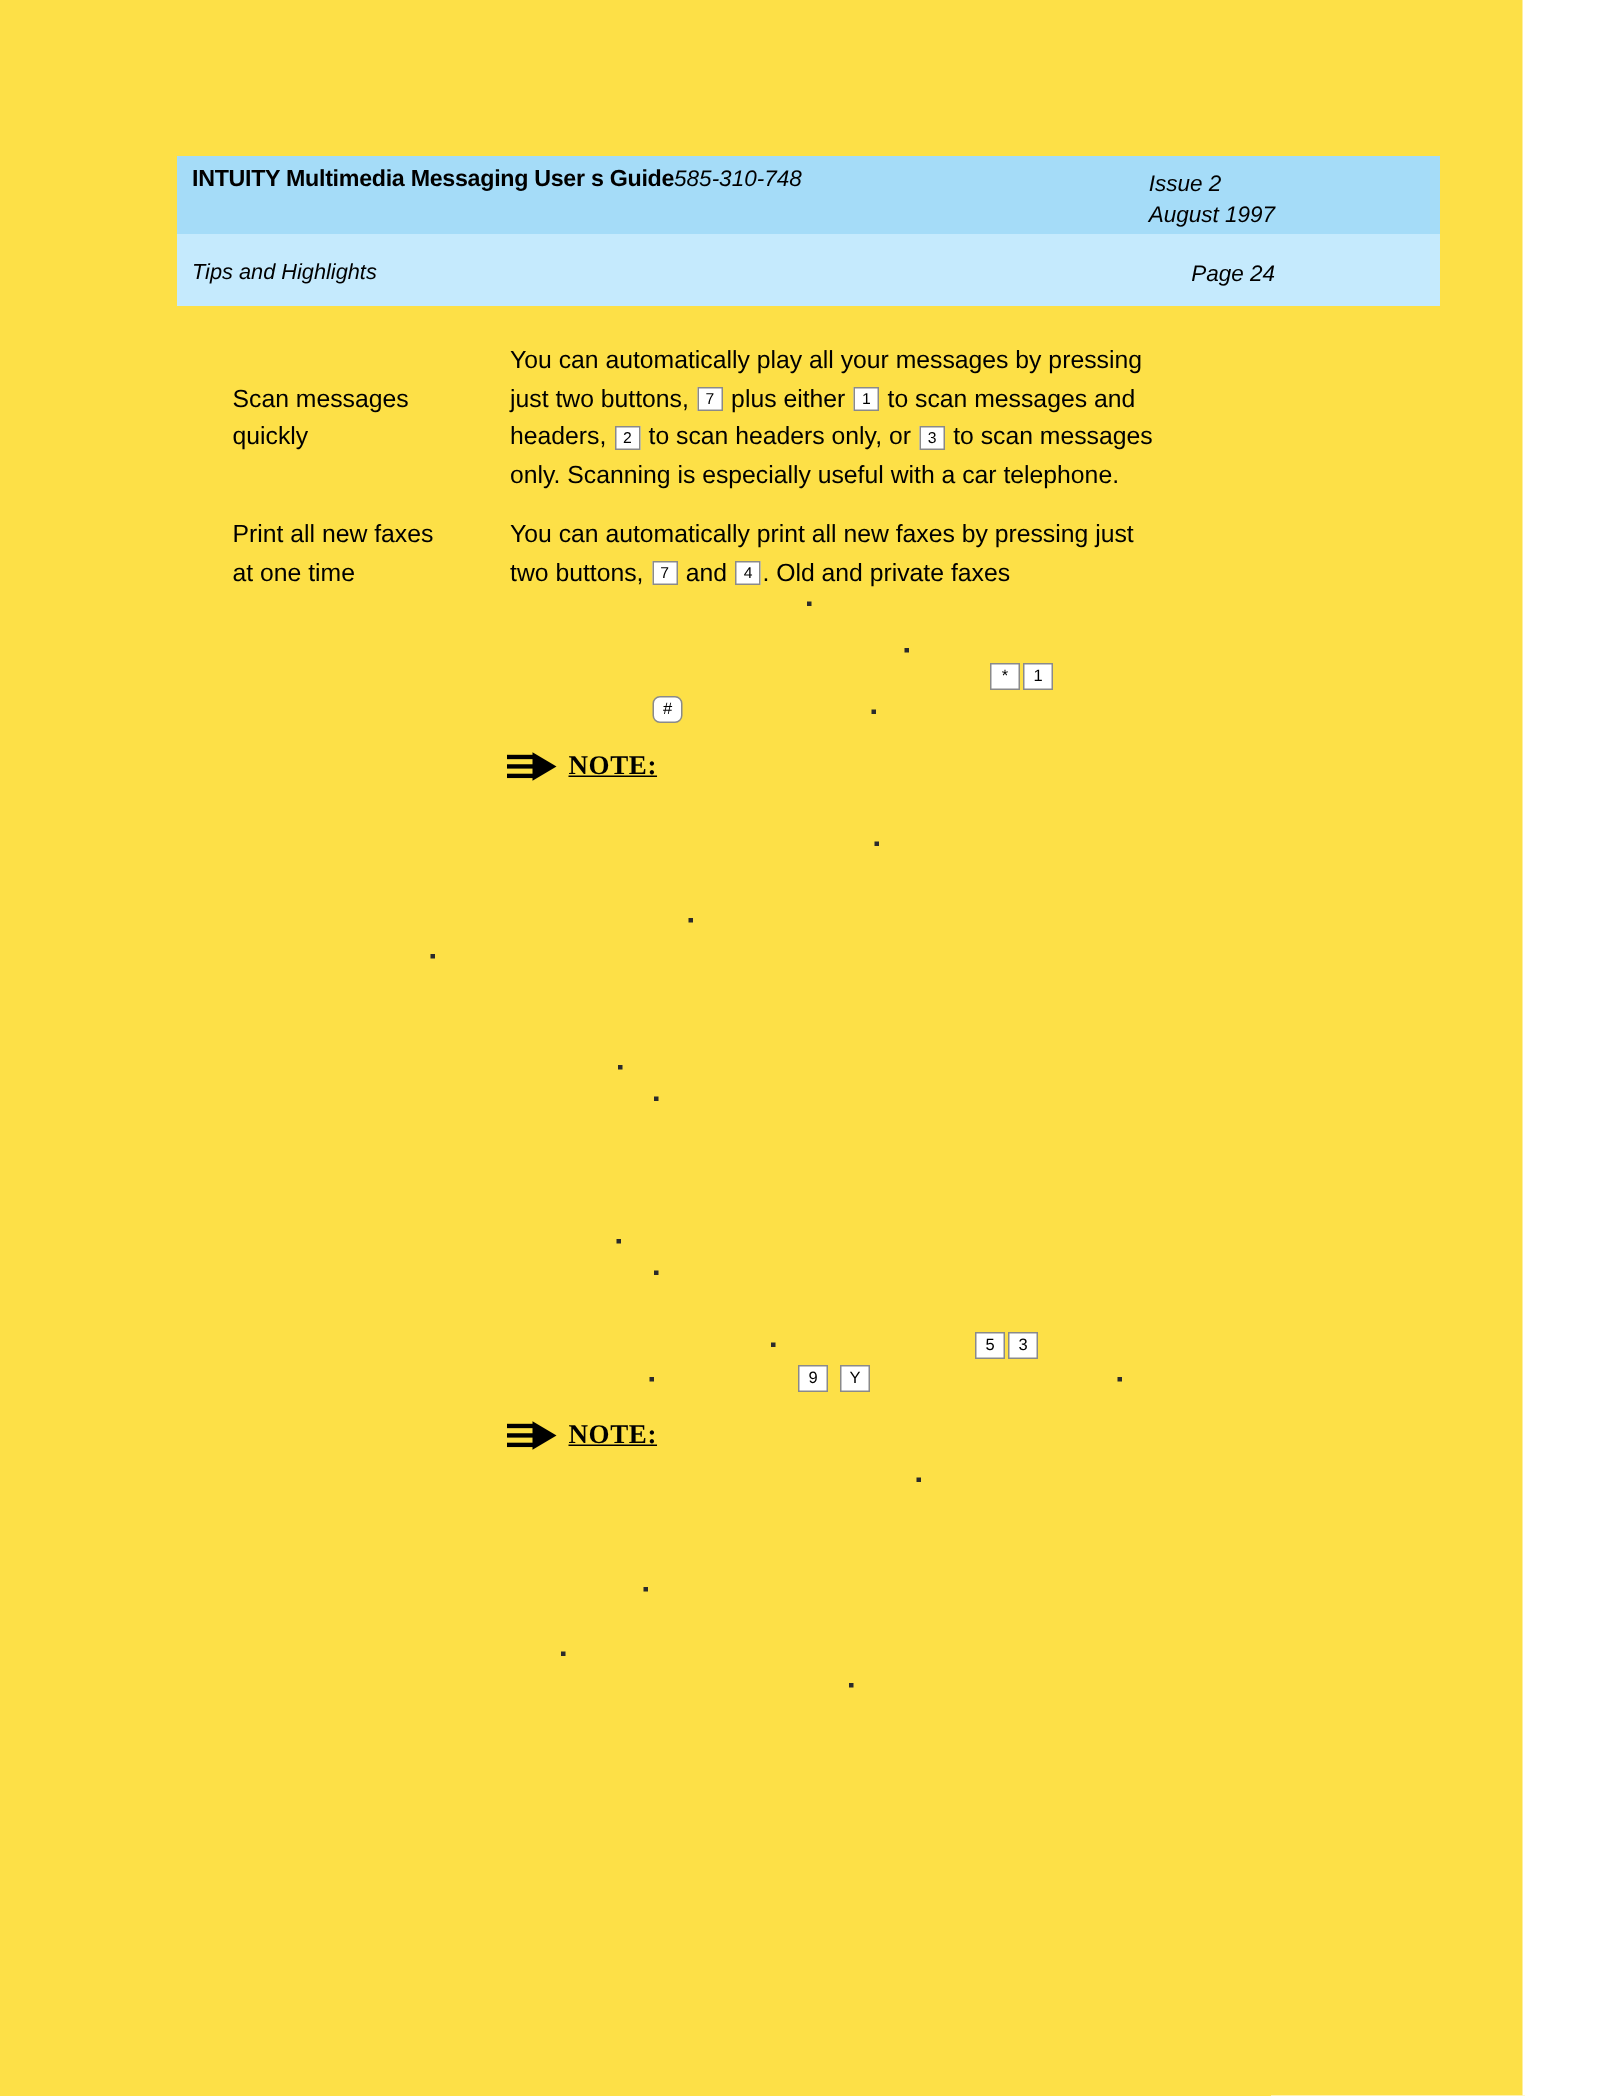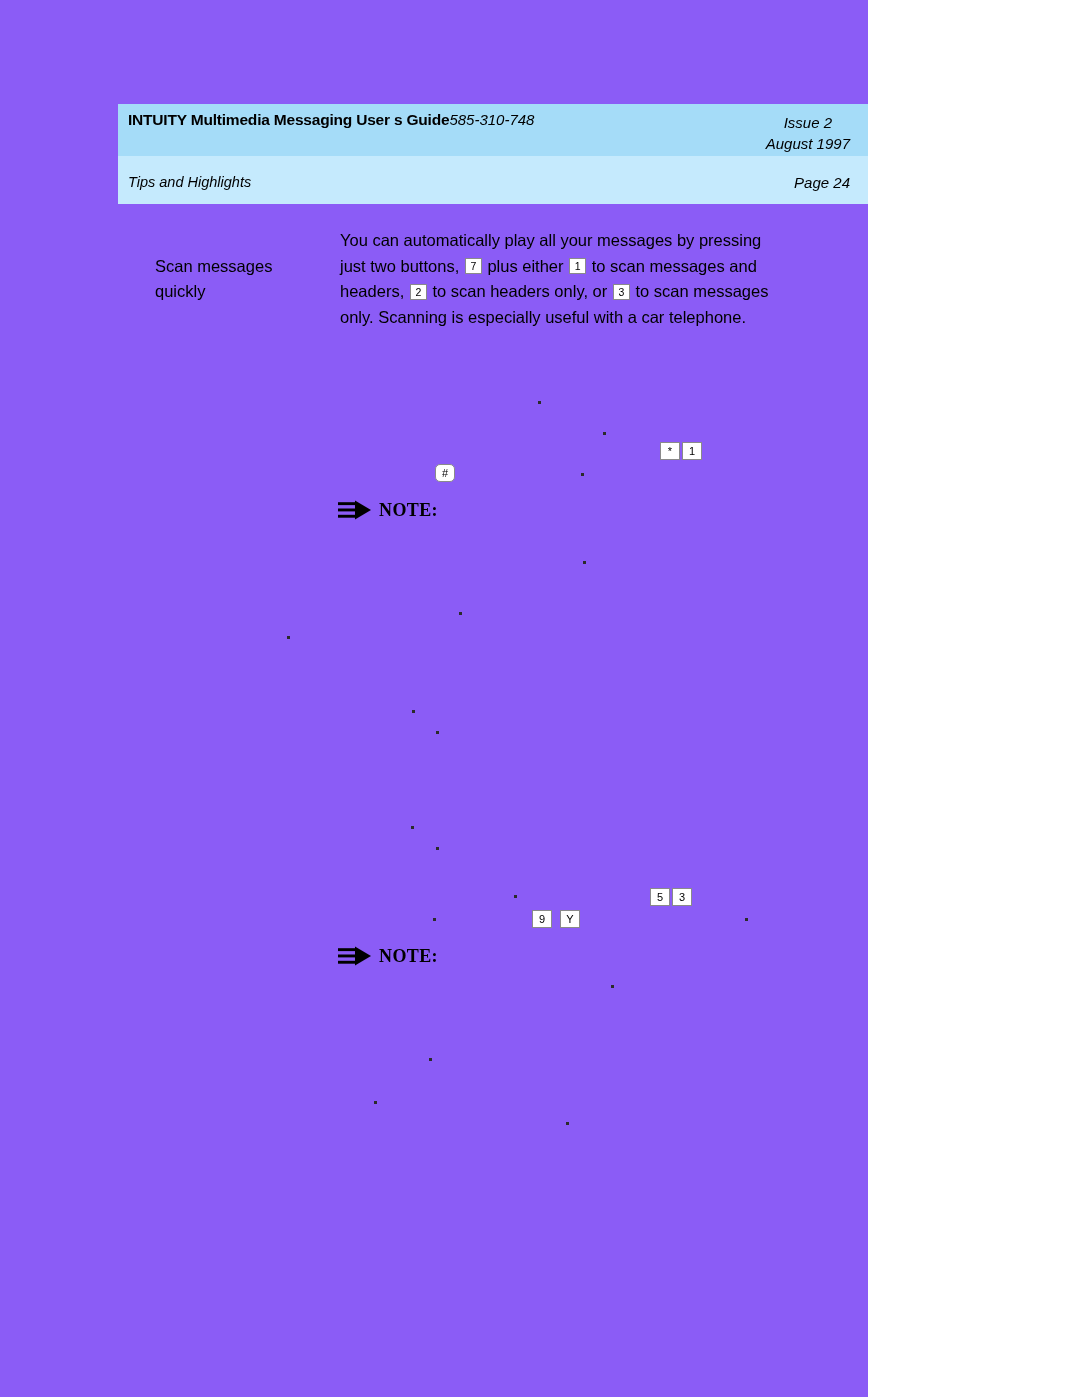--- a/index.html
+++ b/index.html
@@ -6,24 +6,25 @@
     margin: 0;
     padding: 0;
     background: #ffffff;
   }
   body {
     font-family: "Liberation Sans", sans-serif;
     color: #000000;
   }
   .page {
     position: relative;
-    width: 868px;
+    width: 983px;
     height: 1397px;
-    background: #8b5cf6;
+    background: #fde047;
     overflow: hidden;
+    padding-left: 32px;
   }
 
   
   .header {
     position: absolute;
     left: 118px;
     top: 104px;
     width: 842px;
   }
   .header-band-top {
@@ -50,21 +51,21 @@
     font-style: italic;
     font-size: 15px;
     letter-spacing: 0px;
   }
   .hdr-issue {
     position: absolute;
     right: 110px;
     top: 8px;
     font-style: italic;
     font-size: 15px;
-    text-align: center;
+    text-align: left;
     line-height: 21px;
     white-space: nowrap;
   }
   .hdr-section {
     position: absolute;
     left: 10px;
     top: 18px;
     font-style: italic;
     font-size: 14.5px;
     white-space: nowrap;
@@ -132,21 +133,22 @@
     position: absolute;
     width: 3px;
     height: 3px;
     background: #2b2b2b;
   }
 
   
   .note {
     position: absolute;
     display: flex;
-    align-items: flex-start;
+    align-items: flex-end;
+    text-decoration: underline;
   }
   .note-icon {
     width: 34px;
     height: 20px;
     display: block;
     margin-right: 7px;
   }
   .note-label {
     font-family: "Liberation Serif", serif;
     font-weight: bold;
@@ -176,20 +178,27 @@
   </div>
 
   <div class="tip" id="tip-0">
     <div class="tip-term">
       <div>Scan messages</div>
       <div>quickly</div>
     </div>
     <div class="tip-def">You can automatically play all your messages by pressing just two buttons, <span class="key">7</span> plus either <span class="key">1</span> to scan messages and headers, <span class="key">2</span> to scan headers only, or <span class="key">3</span> to scan messages only. Scanning is especially useful with a car telephone.</div>
   </div>
 
+  <div class="tip" id="tip-1">
+    <div class="tip-term">
+      <div>Print all new faxes</div>
+      <div>at one time</div>
+    </div>
+    <div class="tip-def">You can automatically print all new faxes by pressing just two buttons, <span class="key">7</span> and <span class="key">4</span>. Old and private faxes</div>
+  </div>
 
   <div class="note" id="note-0">
     <span class="note-icon">
       <svg viewBox="0 0 34 20" width="34" height="20" xmlns="http://www.w3.org/2000/svg">
         <rect x="0" y="2.2" width="19" height="2.9" fill="#000"></rect>
         <rect x="0" y="8.5" width="19" height="2.9" fill="#000"></rect>
         <rect x="0" y="14.8" width="19" height="2.9" fill="#000"></rect>
         <path d="M17 0.5 L33 10 L17 19.5 Z" fill="#000"></path>
       </svg>
     </span>

